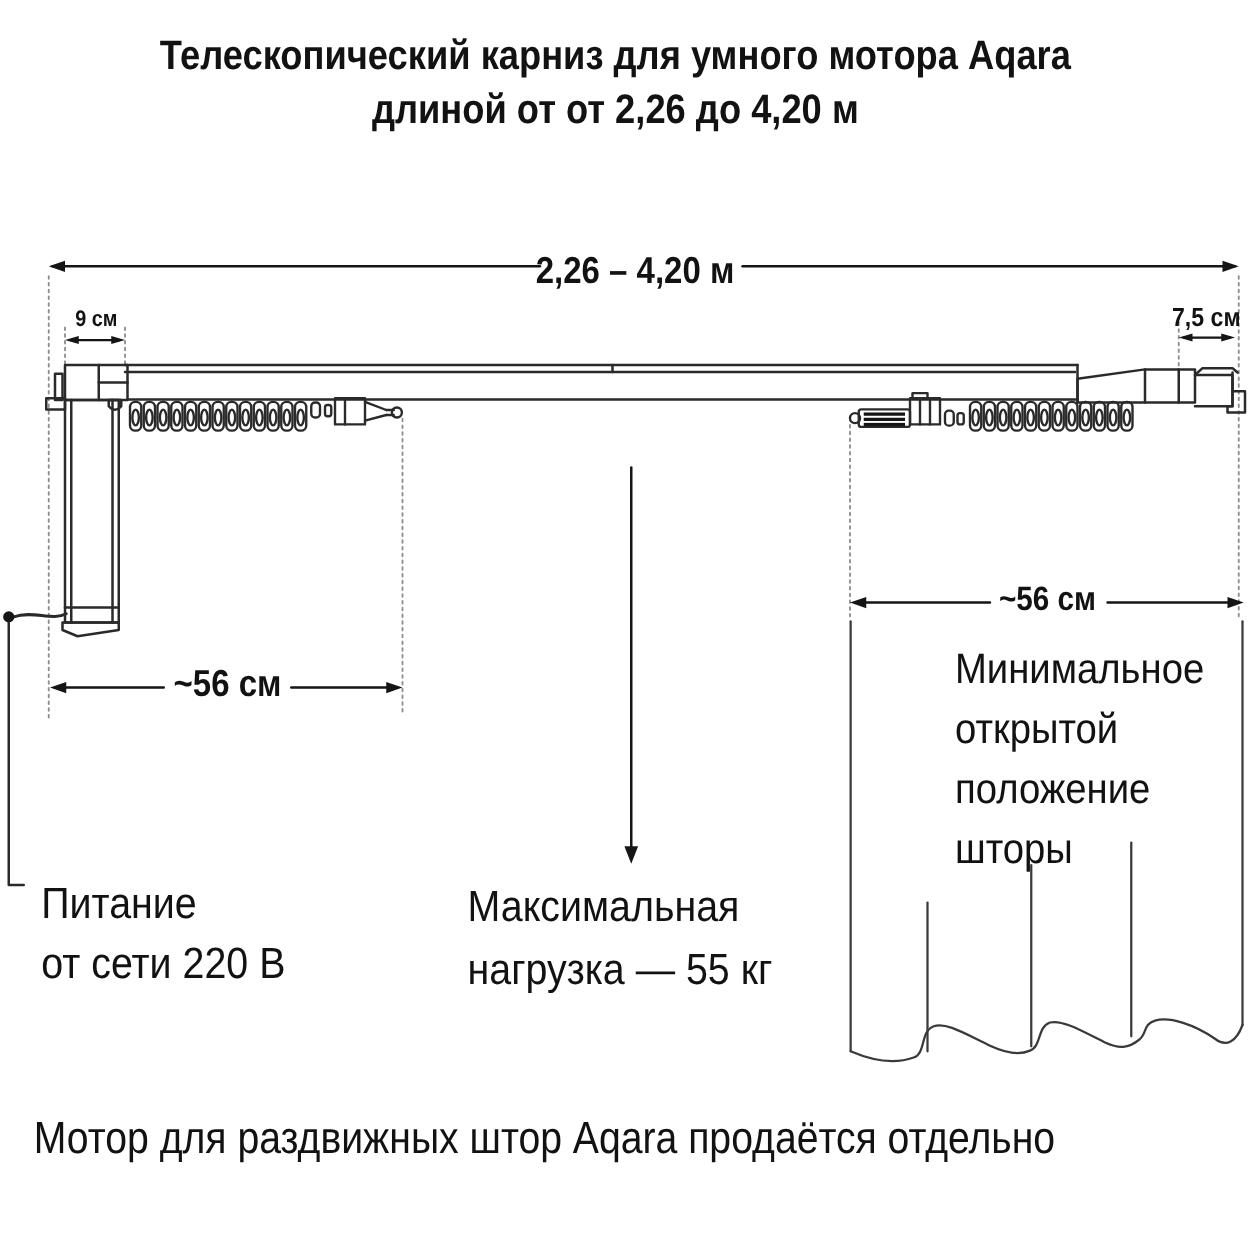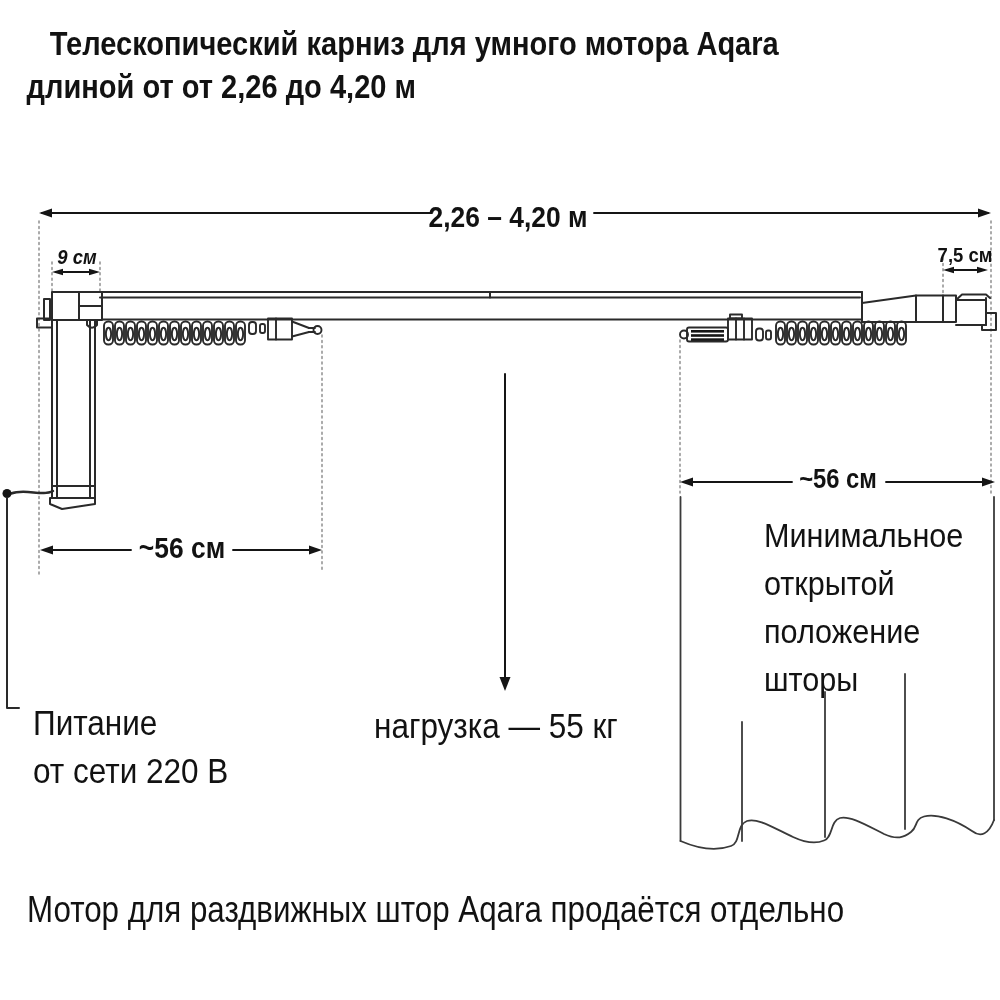--- a/index.html
+++ b/index.html
@@ -6,26 +6,26 @@
   html,body { width:1000px; height:1000px; background:#fff; overflow:hidden; }
   body { font-family:"Liberation Sans", sans-serif; color:#121212; position:relative; }
 
   .stage { position:absolute; left:0; top:0; width:1000px; height:1000px; }
   svg.art { position:absolute; left:0; top:0; width:1000px; height:1000px; }
 
   .txt { position:absolute; white-space:nowrap; color:#121212; }
   .cond { display:inline-block; transform:scaleX(.88); transform-origin:center; }
   .cond-l { display:inline-block; transform:scaleX(.90); transform-origin:left center; }
 
-  .title { left:0; top:22px; width:985px; 
+  .title { left:0; top:22px; width:985px; text-align:center;
            font-size:33px; font-weight:bold; line-height:43px; }
 
   .dim { font-weight:bold; text-align:left; transform:translateX(-50%); }
   .dim-overall { left:508px; top:200px; font-size:30px; }
-  .dim-9       { left:77px;  top:245px; font-size:21px;font-style:italic; }
+  .dim-9       { left:77px;  top:245px; font-size:18px; }
   .dim-75      { left:965px; top:243px; font-size:21px; }
   .dim-56l     { left:182px; top:531px; font-size:30px; }
   .dim-56r     { left:838px; top:464px; font-size:27px; }
 
   .lbl { font-weight:normal; }
   .lbl-power { left:33px;  top:699px; font-size:35px; line-height:48px; }
   .lbl-load  { left:374px; top:701px; font-size:35px; line-height:50px; }
   .lbl-min   { left:764px; top:511px; font-size:34px; line-height:48px; }
 
   .footer { left:27px; top:889px; font-size:36px; font-weight:normal; }
@@ -299,20 +299,21 @@
   <div class="txt dim dim-56r">
     <span class="cond">~56 см</span>
   </div>
 
   <div class="txt lbl lbl-power">
     <div><span class="cond-l">Питание</span></div>
     <div><span class="cond-l">от сети 220 В</span></div>
   </div>
 
   <div class="txt lbl lbl-load">
+    <div><span class="cond-l">Максимальная</span></div>
     <div><span class="cond-l">нагрузка — 55 кг</span></div>
   </div>
 
   <div class="txt lbl lbl-min">
     <div><span class="cond-l">Минимальное</span></div>
     <div><span class="cond-l">открытой</span></div>
     <div><span class="cond-l">положение</span></div>
     <div><span class="cond-l">шторы</span></div>
   </div>
 

